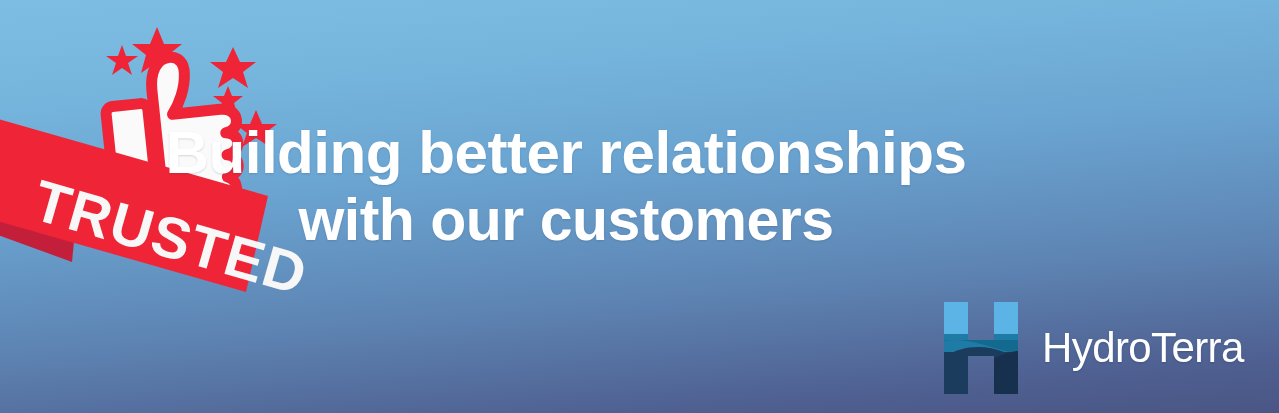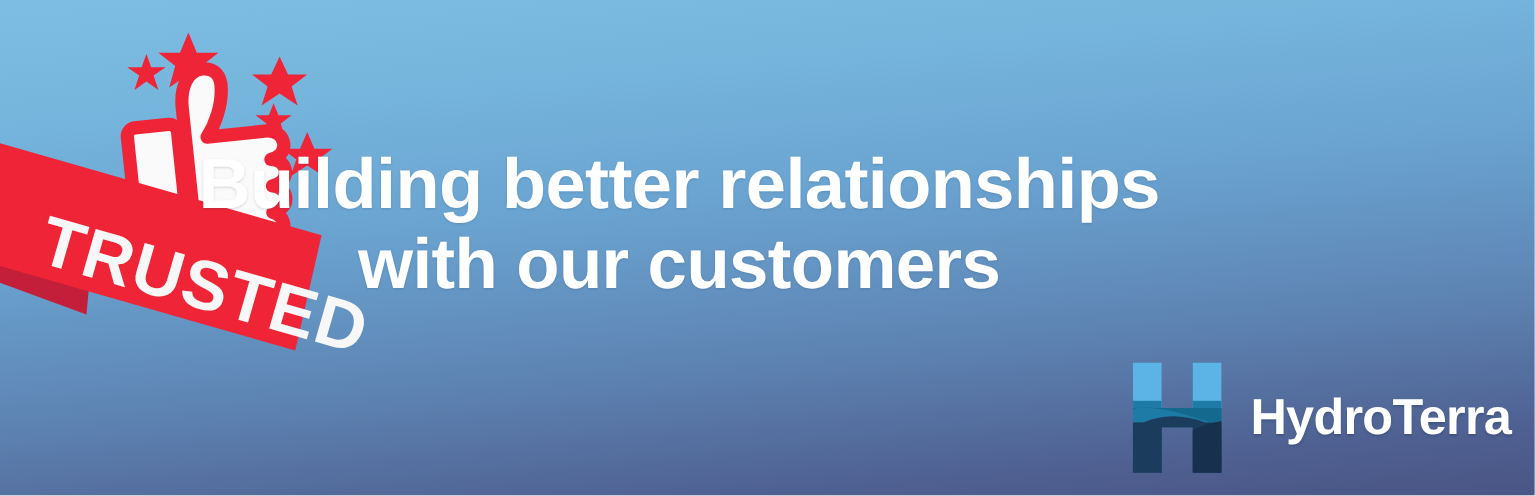--- a/index.html
+++ b/index.html
@@ -71,21 +71,21 @@
     align-items: center;
     gap: 18px;
   }
   #logo-mark {
     width: 86px;
     height: 96px;
     display: block;
   }
   #logo-wordmark {
     color: #ffffff;
-    font-weight: bold;
+    font-weight: normal;
     font-size: 42px;
     letter-spacing: -0.6px;
     line-height: 1;
     white-space: nowrap;
     text-shadow: 0 1px 2px rgba(25,45,80,0.25);
   }
 </style>
 </head>
 <body>
 

